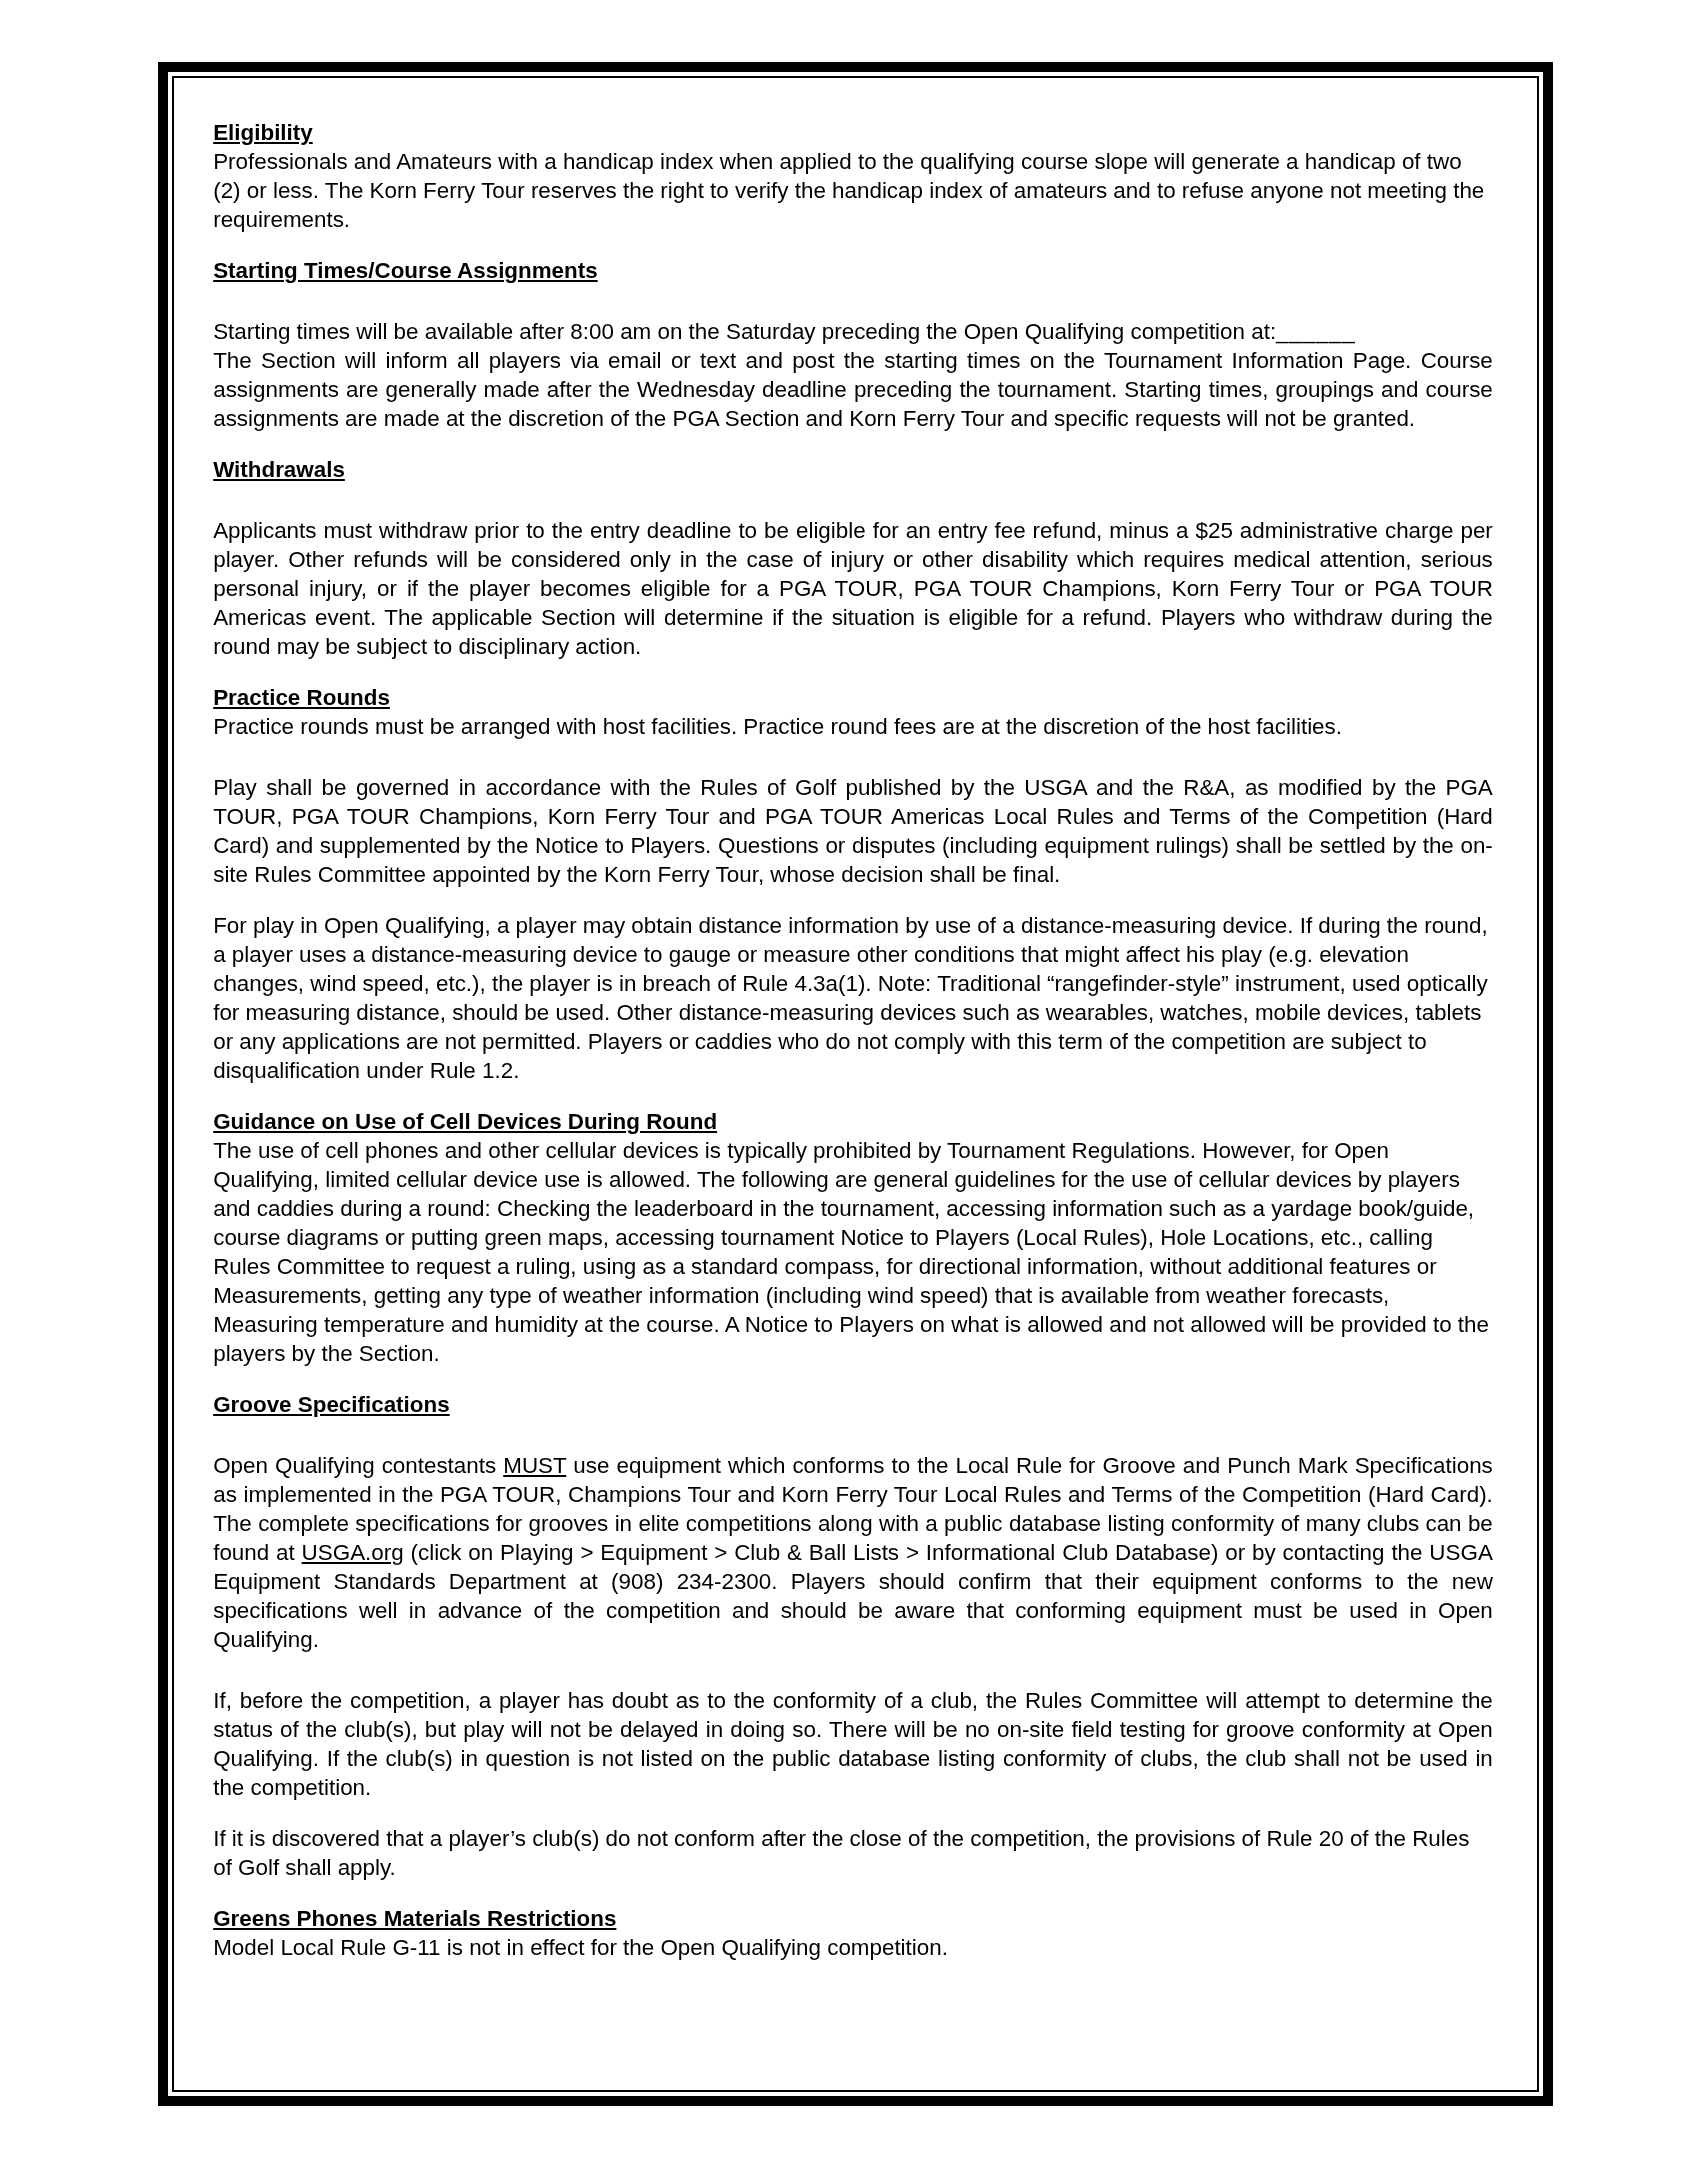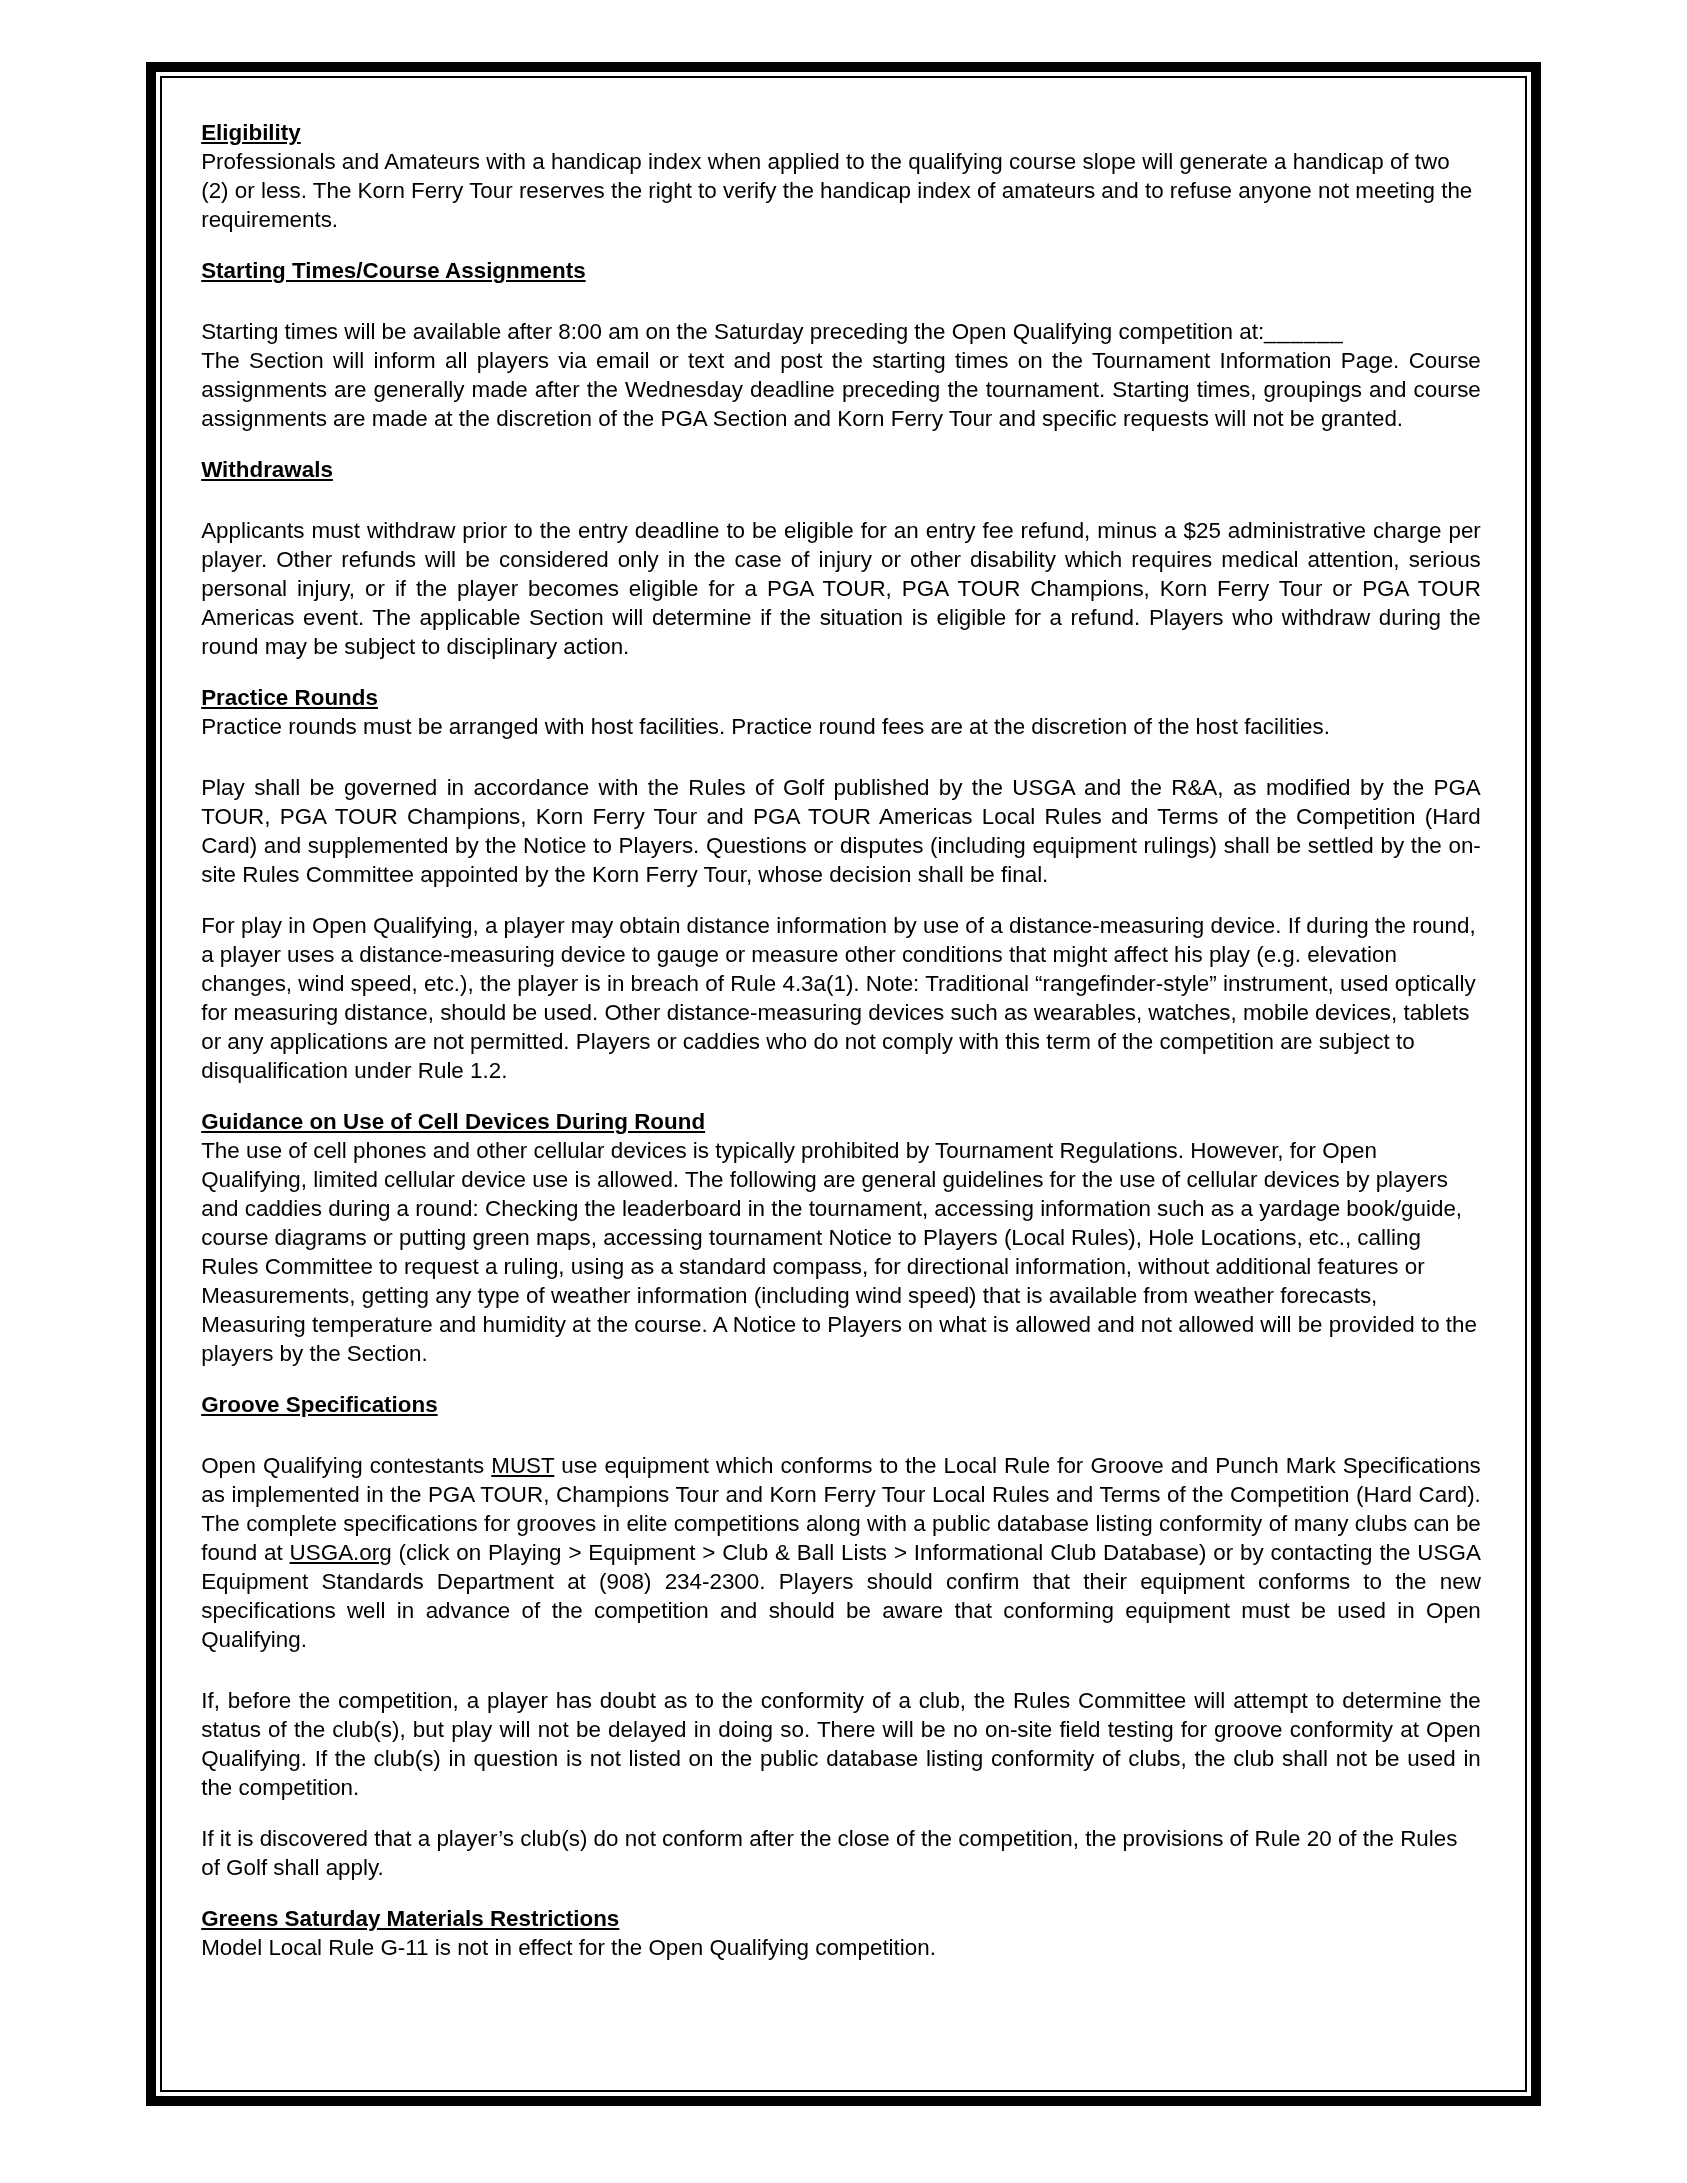--- a/index.html
+++ b/index.html
@@ -9,21 +9,21 @@
   }
   body {
     position: relative;
     width: 1687px;
     height: 2183px;
     font-family: "Liberation Sans", "DejaVu Sans", sans-serif;
     color: #000000;
   }
   .frame-outer {
     position: absolute;
-    left: 146px;
+    left: 158px;
     top: 62px;
     width: 1395px;
     height: 2044px;
     border: 10px solid #000000;
     box-sizing: border-box;
   }
   .frame-inner {
     position: absolute;
     left: 4.2px;
     top: 4.2px;
@@ -116,20 +116,20 @@
 
       <div class="section">
         <p class="para justify">If, before the competition, a player has doubt as to the conformity of a club, the Rules Committee will attempt to determine the status of the club(s), but play will not be delayed in doing so. There will be no on-site field testing for groove conformity at Open Qualifying. If the club(s) in question is not listed on the public database listing conformity of clubs, the club shall not be used in the competition.</p>
       </div>
 
       <div class="section">
         <p class="para">If it is discovered that a player’s club(s) do not conform after the close of the competition, the provisions of Rule 20 of the Rules of Golf shall apply.</p>
       </div>
 
       <div class="section">
-        <h2 class="heading">Greens Saturday Materials Restrictions</h2>
+        <h2 class="heading">Greens Phones Materials Restrictions</h2>
         <p class="para">Model Local Rule G-11 is not in effect for the Open Qualifying competition.</p>
       </div>
 
     </div>
   </div>
 </div>
 
 
 </body></html>

